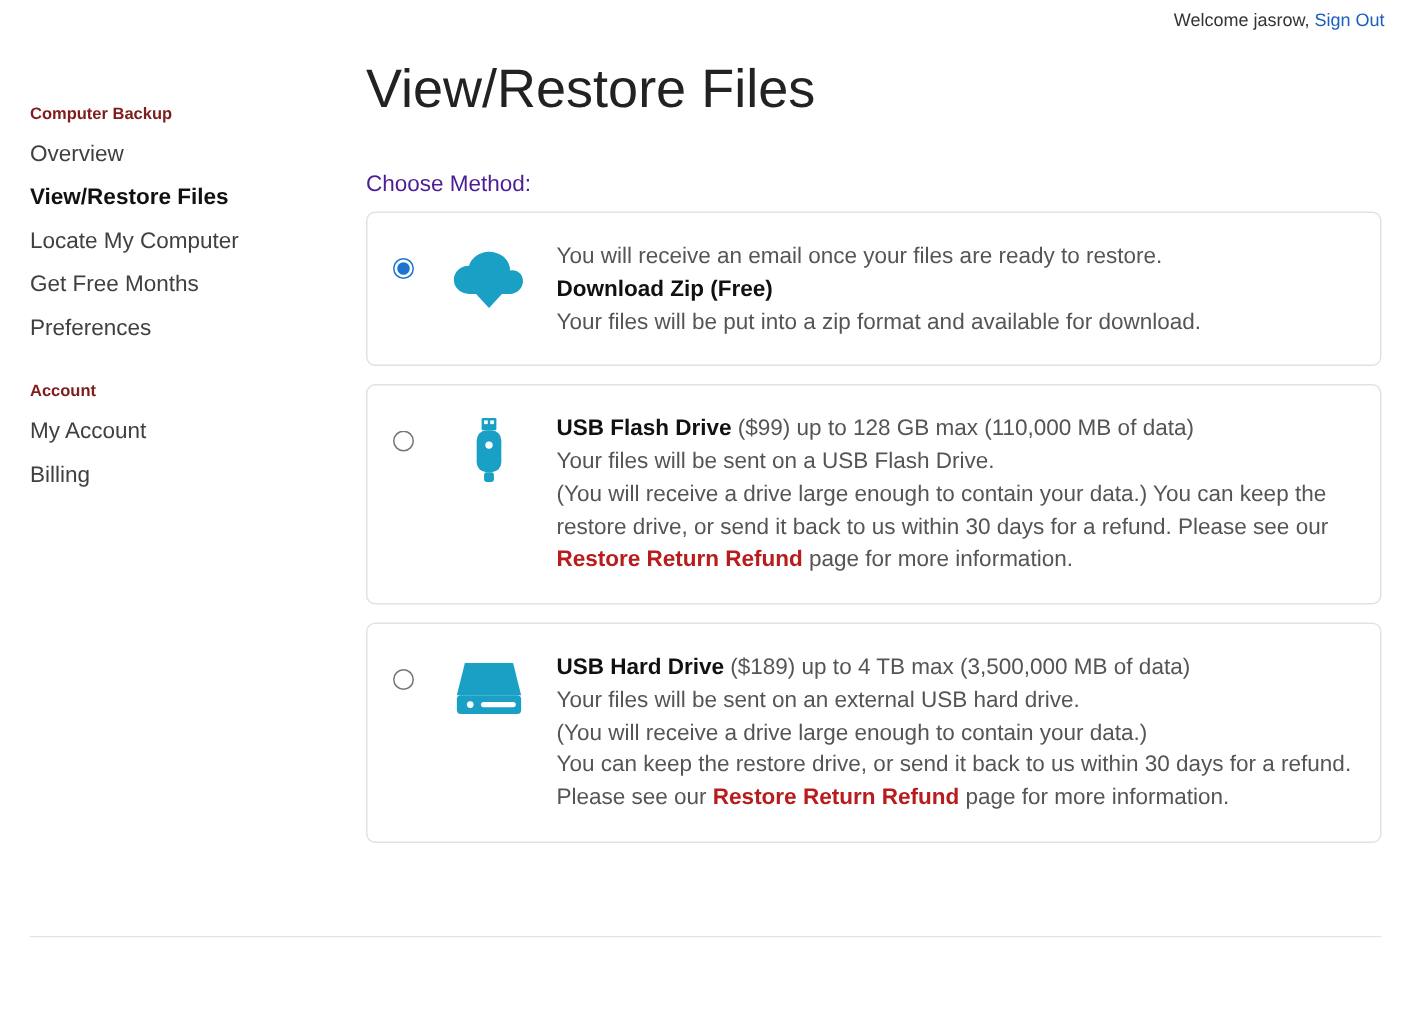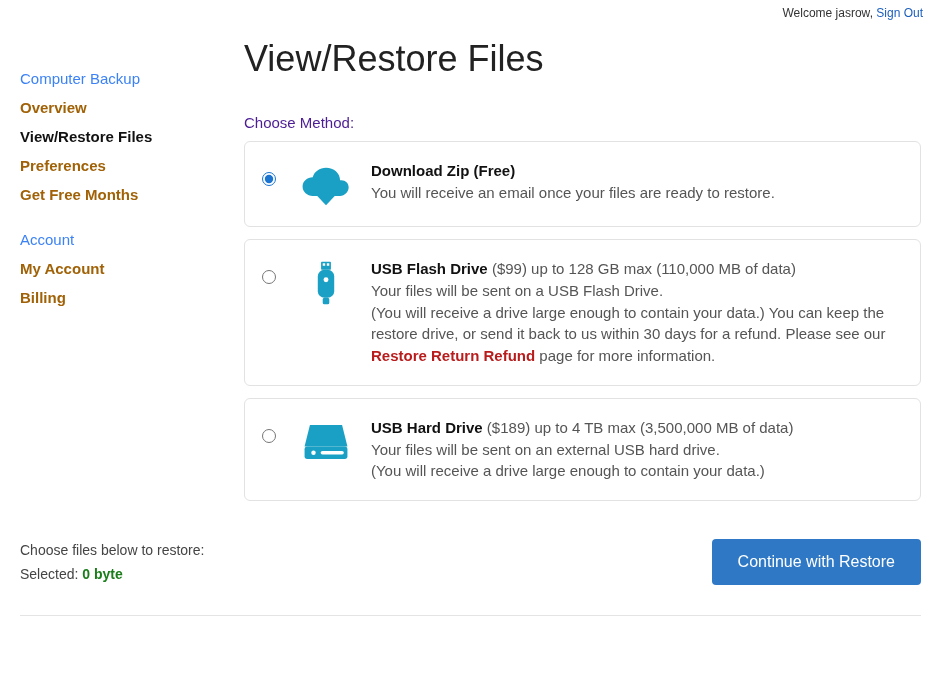--- a/index.html
+++ b/index.html
@@ -12,24 +12,24 @@
     }
     .topbar {
       text-align: right;
       padding: 6px 18px 0 0;
       font-size: 12px;
       color: #333;
     }
     .topbar a { color: #1b5fbd; text-decoration: none; }
     .wrap { display: flex; padding: 0 20px 20px 20px; }
     .sidebar { width: 200px; padding-top: 50px; }
-    .sidebar h4 { color: #3b82f6; font-size: 15px; font-weight: 400; margin-bottom: 12px; }
+    .sidebar h4 { color: #7f1d1d; font-size: 11px; font-weight: 700; margin-bottom: 12px; }
     .sidebar ul { list-style: none; margin-bottom: 28px; }
     .sidebar li { margin-bottom: 12px; font-size: 15px; }
-    .sidebar a { color: #a16207; text-decoration: none; font-weight: bold; }
+    .sidebar a { color: #404040; text-decoration: none; }
     .sidebar li.active a { color: #111; font-weight: 700; }
     .main { flex: 1; padding-left: 24px; }
     h1 { font-weight: 300; font-size: 36px; color: #222; margin-top: 18px; margin-bottom: 34px; }
     .choose-label { color: #4c1d95; font-size: 15px; margin-bottom: 10px; }
     .opt {
       border: 1px solid #e2e2e2;
       border-radius: 6px;
       padding: 18px 18px 18px 12px;
       display: flex;
       align-items: flex-start;
@@ -65,22 +65,23 @@
 <div class="topbar">
   <span>Welcome jasrow, </span><a href="#">Sign Out</a>
 </div>
 
 <div class="wrap">
   <div class="sidebar">
     <h4>Computer Backup</h4>
     <ul>
       <li><a href="#">Overview</a></li>
       <li class="active"><a href="#">View/Restore Files</a></li>
+      <li><a href="#">Locate My Computer</a></li>
+      <li><a href="#">Get Free Months</a></li>
       <li><a href="#">Preferences</a></li>
-      <li><a href="#">Get Free Months</a></li>
     </ul>
     <h4>Account</h4>
     <ul>
       <li><a href="#">My Account</a></li>
       <li><a href="#">Billing</a></li>
     </ul>
   </div>
 
   <div class="main">
     <h1>View/Restore Files</h1>
@@ -90,22 +91,23 @@
       <div class="rcol">
           <input type="radio" name="method" checked="" style="">
         </div>
       <div class="icon">
         <svg viewBox="0 0 64 56">
             <path fill="#1aa0c4" d="M50 22c0-9-8-16-18-16-8 0-15 5-17 12-7 0-13 5-13 12s6 12 13 12h35c6 0 11-5 11-11s-5-10-11-9z"></path>
             <path fill="#1aa0c4" d="M26 30h12v10h7L32 54 19 40h7z"></path>
           </svg>
       </div>
       <div class="txt">
+        <div>You will receive an email once your files are ready to restore.</div>
         <div><span class="title">Download Zip (Free)</span></div>
-        <div>You will receive an email once your files are ready to restore.</div>
+        <div>Your files will be put into a zip format and available for download.</div>
       </div>
     </label>
 
     <label class="opt">
       <div class="rcol">
           <input type="radio" name="method" style="">
         </div>
       <div class="icon">
         <svg viewBox="0 0 40 56">
             <rect x="14" y="2" width="12" height="10" rx="1" fill="#1aa0c4"></rect>
@@ -134,30 +136,24 @@
             <path fill="#1aa0c4" d="M10 4 h36 l6 24 h-48 z"></path>
             <rect x="4" y="28" width="48" height="14" rx="3" fill="#1aa0c4"></rect>
             <circle cx="14" cy="35" r="2.5" fill="#fff"></circle>
             <rect x="22" y="33" width="26" height="4" rx="2" fill="#fff"></rect>
           </svg>
       </div>
       <div class="txt">
         <div><span class="title">USB Hard Drive</span><span> ($189) up to 4 TB max (3,500,000 MB of data)</span></div>
         <div>Your files will be sent on an external USB hard drive.</div>
         <div>(You will receive a drive large enough to contain your data.)</div>
+        <div>
+          <span>You can keep the restore drive, or send it back to us within 30 days for a refund. Please see our </span><a href="#">Restore Return Refund</a><span> page for more information.</span>
+        </div>
       </div>
     </label>
 
   </div>
 </div>
 
 <div class="footer-area">
-  <div class="footer-row">
-    <div class="footer-left">
-      <div>Choose files below to restore:</div>
-      <div class="sel-line">
-        <span>Selected: </span><span class="sel-val">0 byte</span>
-      </div>
-    </div>
-    <button class="continue-btn">Continue with Restore</button>
-  </div>
   <hr class="bottom">
 </div>
 
 </body></html>

